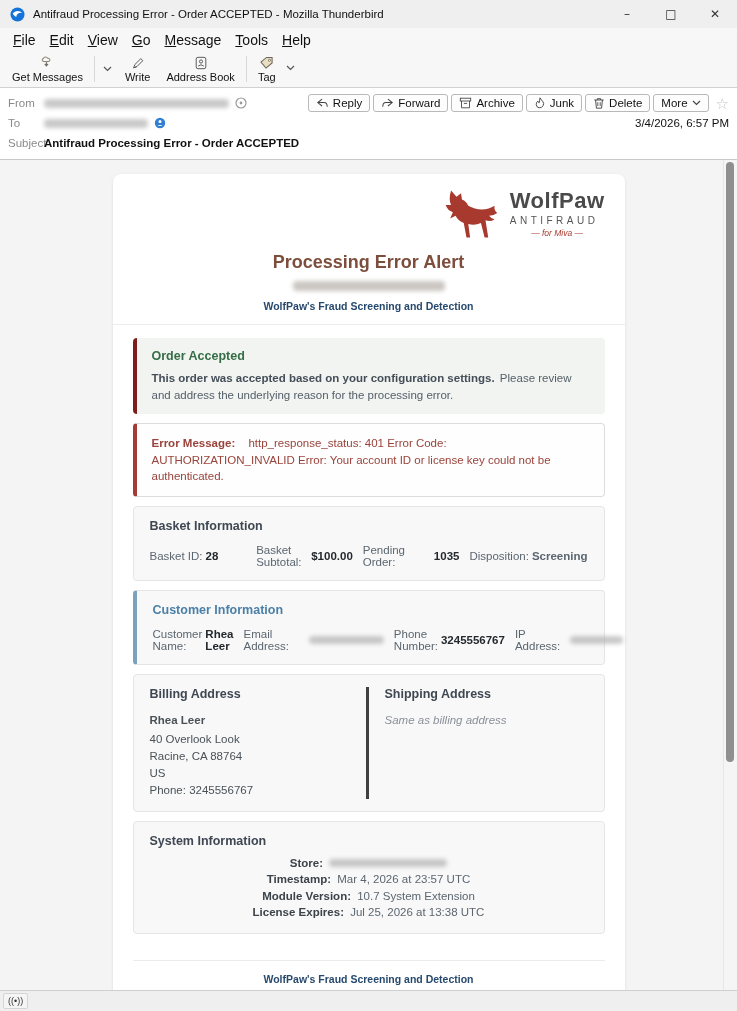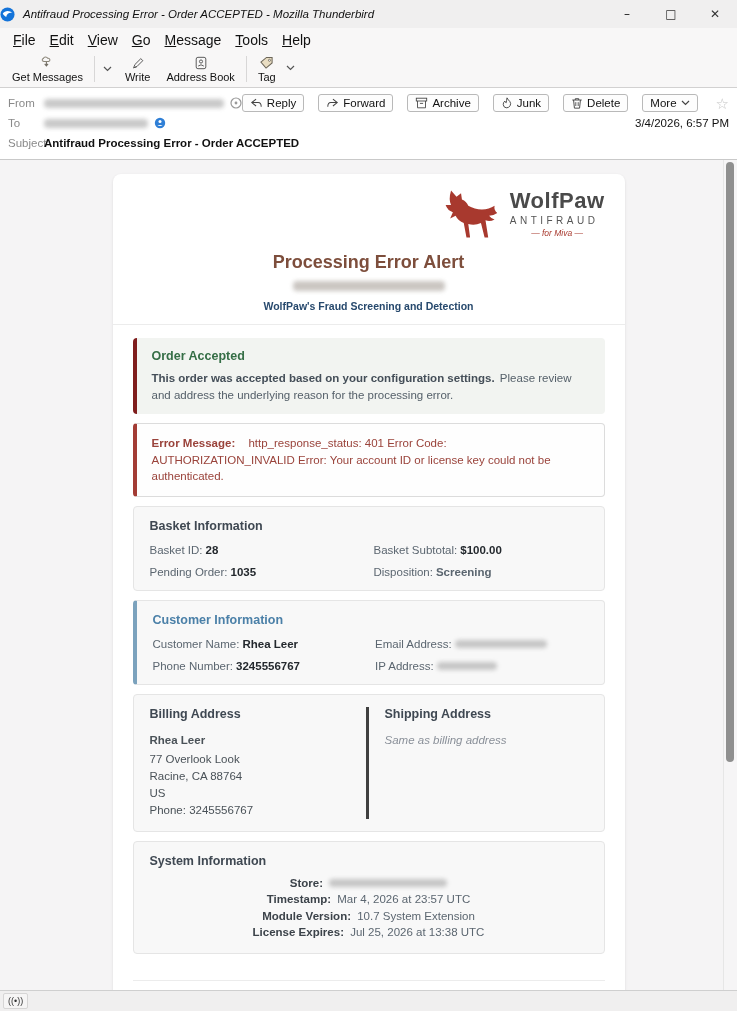--- a/index.html
+++ b/index.html
@@ -6,21 +6,21 @@
   html,body { width:737px; height:1011px; }
   body {
     font-family:"Liberation Sans","DejaVu Sans",sans-serif;
     background:#f5f4f5; color:#1a1a1a; overflow:hidden;
   }
   .window { width:737px; height:1011px; display:flex; flex-direction:column;
     outline:1px solid #8a8a8a; background:#f5f4f5; }
 
   
   .titlebar { height:28px; background:#f0efef; display:flex; align-items:center;
-    flex:none;font-style:italic; }
+    padding-left:10px; flex:none; }
   .tb-appicon { width:15px; height:15px; margin-right:8px; flex:none; }
   .tb-title { font-size:11.5px; color:#111; }
   .tb-controls { margin-left:auto; display:flex; height:100%; }
   .tb-ctl { width:44px; height:100%; display:flex; align-items:center; justify-content:center;
     font-size:12px; color:#333; font-family:"DejaVu Sans",sans-serif; }
 
   
   .menubar { height:23px; background:#f8f7f7; display:flex; align-items:center;
     padding-left:6px; flex:none; }
   .menu-item { display:inline-block; font-size:14px; padding:3px 7px; color:#111; }
@@ -38,21 +38,21 @@
   .tag-chev { padding:0 4px 10px 2px; }
 
   
   .msg-header { background:#fff; border-bottom:1px solid #c9c9c9; padding:5px 8px 6px 8px; flex:none; }
   .mh-row { display:flex; align-items:center; min-height:20px; }
   .mh-label { width:36px; font-size:11.5px; color:#8a8a8a; flex:none; }
   .blur-blob { background:#9d9d9d; border-radius:4px; filter:blur(2px); opacity:.55; }
   .mh-from-blob { width:185px; height:9px; margin-right:6px; }
   .mh-to-blob { width:104px; height:9px; margin-right:6px; }
   .contact-icon { width:12px; height:12px; flex:none; }
-  .mh-actions { margin-left:auto; display:flex; align-items:center; gap:14px; }
+  .mh-actions { margin-left:auto; display:flex; align-items:center; gap:3px; }
   .hdr-btn { display:flex; align-items:center; gap:4px; background:#fdfdfd;
     border:1px solid #b9b9b9; border-radius:3px; padding:2px 7px; font-size:11.5px; color:#111; }
   .hdr-btn svg { flex:none; }
   .star { font-size:15px; color:#c6c6c6; margin-left:4px; line-height:1; }
   .mh-date { margin-left:auto; font-size:11.5px; color:#111; }
   .mh-subject { font-size:11.5px; font-weight:bold; color:#111; }
 
   
   .msg-area { flex:1; position:relative; background:#f5f4f5; overflow:hidden; }
   .scrollbar-track { position:absolute; top:0; right:0; bottom:0; width:14px;
@@ -84,21 +84,21 @@
   .box-accepted strong { color:#444e58; margin-right:2px; }
 
   .box-error { background:#fefefe; border:1px solid #dcdcdc; border-left:4px solid #a33c35;
     padding:11px 15px; color:#9a433b; line-height:16.5px; }
   .box-error strong { margin-right:10px; }
 
   .box-info { background:#f8f8f8; border:1px solid #e5e5e5; padding:12px 16px; }
   .box-info h3 { font-size:12.5px; color:#3f4852; margin-bottom:11px; }
   .box-blue { border-left:4px solid #7ba2bd; }
   .box-blue h3 { color:#4b80a8; }
-  .grid2 { display:grid; grid-template-columns:1fr 1fr; row-gap:10px; column-gap:10px; }
+  .grid2 { display:grid; grid-template-columns:1fr 1fr 1fr 1fr; row-gap:10px; column-gap:10px; }
   .f-label { color:#5b6670; margin-right:3px; }
   .f-value { color:#24292e; font-weight:bold; }
   .f-value-muted { color:#5b6670; font-weight:bold; }
   .cell { display:flex; align-items:center; }
   .inline-blob { height:8px; border-radius:4px; }
   .email-blob { width:92px; }
   .ip-blob { width:60px; }
 
   .addr-grid { display:grid; grid-template-columns:1fr 1fr; }
   .addr-col-l { padding-right:14px; border-right:3px solid #404040; }
@@ -339,21 +339,21 @@
               <div class="blur-blob inline-blob ip-blob"></div>
             </div>
           </div>
         </div>
 
         <div class="box box-info">
           <div class="addr-grid">
             <div class="addr-col-l">
               <h3>Billing Address</h3>
               <div class="addr-line addr-name">Rhea Leer</div>
-              <div class="addr-line">77 Overlook Look</div>
+              <div class="addr-line">40 Overlook Look</div>
               <div class="addr-line">Racine, CA 88764</div>
               <div class="addr-line">US</div>
               <div class="addr-line">Phone: 3245556767</div>
             </div>
             <div class="addr-col-r">
               <h3>Shipping Address</h3>
               <div class="addr-line addr-note">Same as billing address</div>
             </div>
           </div>
         </div>

